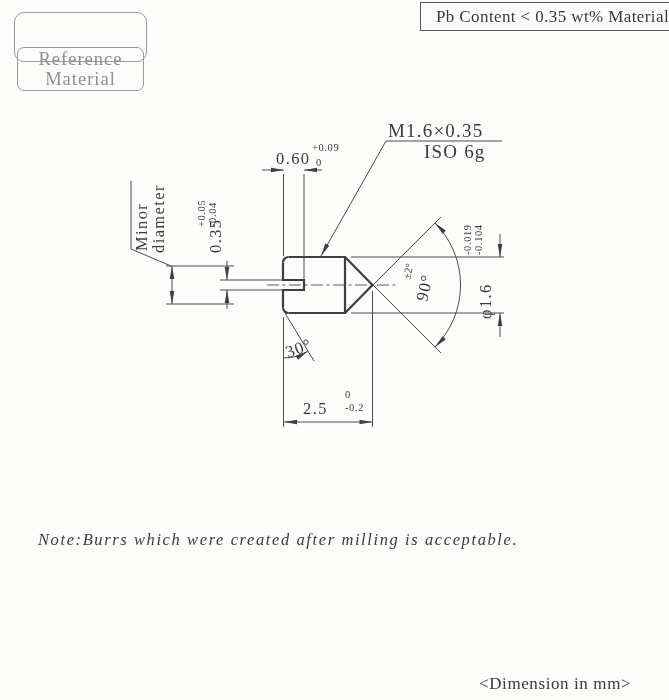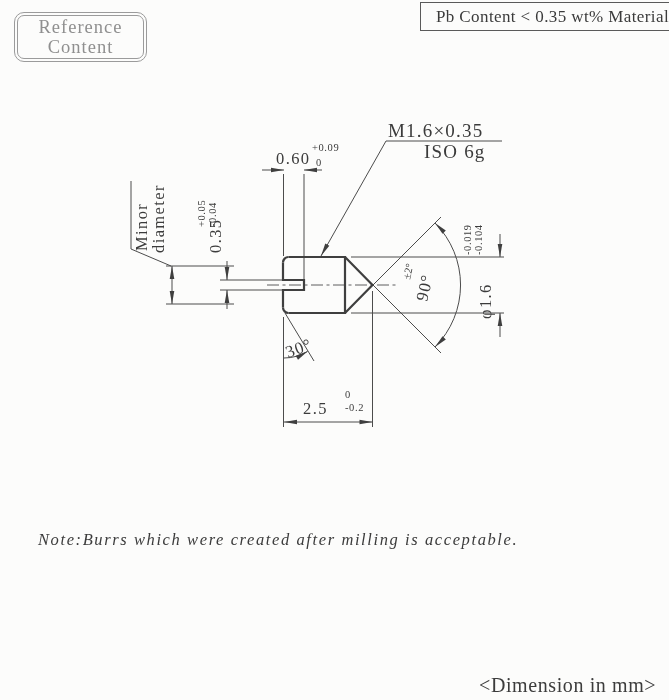--- a/index.html
+++ b/index.html
@@ -12,21 +12,21 @@
   }
   .stamp{
     position:absolute;left:14px;top:12px;width:133px;height:50px;
     border:1.6px solid #9b9b9b;border-radius:10px;
     box-sizing:border-box;padding:2px;
   }
   .stamp-inner{
     width:100%;height:100%;border:1.2px solid #9b9b9b;border-radius:7px;
     box-sizing:border-box;display:flex;flex-direction:column;
     align-items:center;justify-content:center;
-    color:#8f8f8f;font-size:18.5px;line-height:20px;letter-spacing:1px;
+    color:#8f8f8f;font-size:18.5px;line-height:20px;letter-spacing:1px;margin-top:32px;
   }
   .pb-box{
     position:absolute;left:420px;top:2px;width:265px;height:29px;
     border:1.5px solid #5a5a5a;box-sizing:border-box;
     display:flex;align-items:center;justify-content:center;
     font-size:17px;letter-spacing:0.4px;color:#3b3b3b;
   }
   svg.drawing{position:absolute;left:0;top:0;}
   svg text{
     font-family:"Liberation Serif", serif;
@@ -40,30 +40,30 @@
   .thin{stroke:#4c4c4c;stroke-width:1;fill:none;}
   .thick{stroke:#3f3f3f;stroke-width:2.2;fill:none;stroke-linejoin:miter;}
   .cl{stroke:#4c4c4c;stroke-width:0.9;fill:none;stroke-dasharray:12 3.5 3 3.5;}
   .arrow{fill:#3f3f3f;stroke:none;}
   .note{
     position:absolute;left:38px;top:530px;width:600px;
     font-size:16.5px;letter-spacing:1.6px;color:#3c3c3c;font-style:italic;
   }
   .units{
     position:absolute;left:479px;top:674px;
-    font-size:20px;letter-spacing:0.6px;color:#3c3c3c;
+    font-size:17px;letter-spacing:0.6px;color:#3c3c3c;
   }
 </style>
 </head>
 <body>
 
 <div class="stamp">
   <div class="stamp-inner">
     <div>Reference</div>
-    <div>Content</div>
+    <div>Material</div>
   </div>
 </div>
 
 <div class="pb-box">
   <span>Pb Content &lt; 0.35 wt% Material</span>
 </div>
 
 <svg class="drawing" width="669" height="700" viewBox="0 0 669 700">
 
   <path class="cl" d="M267,285 H397"></path>

